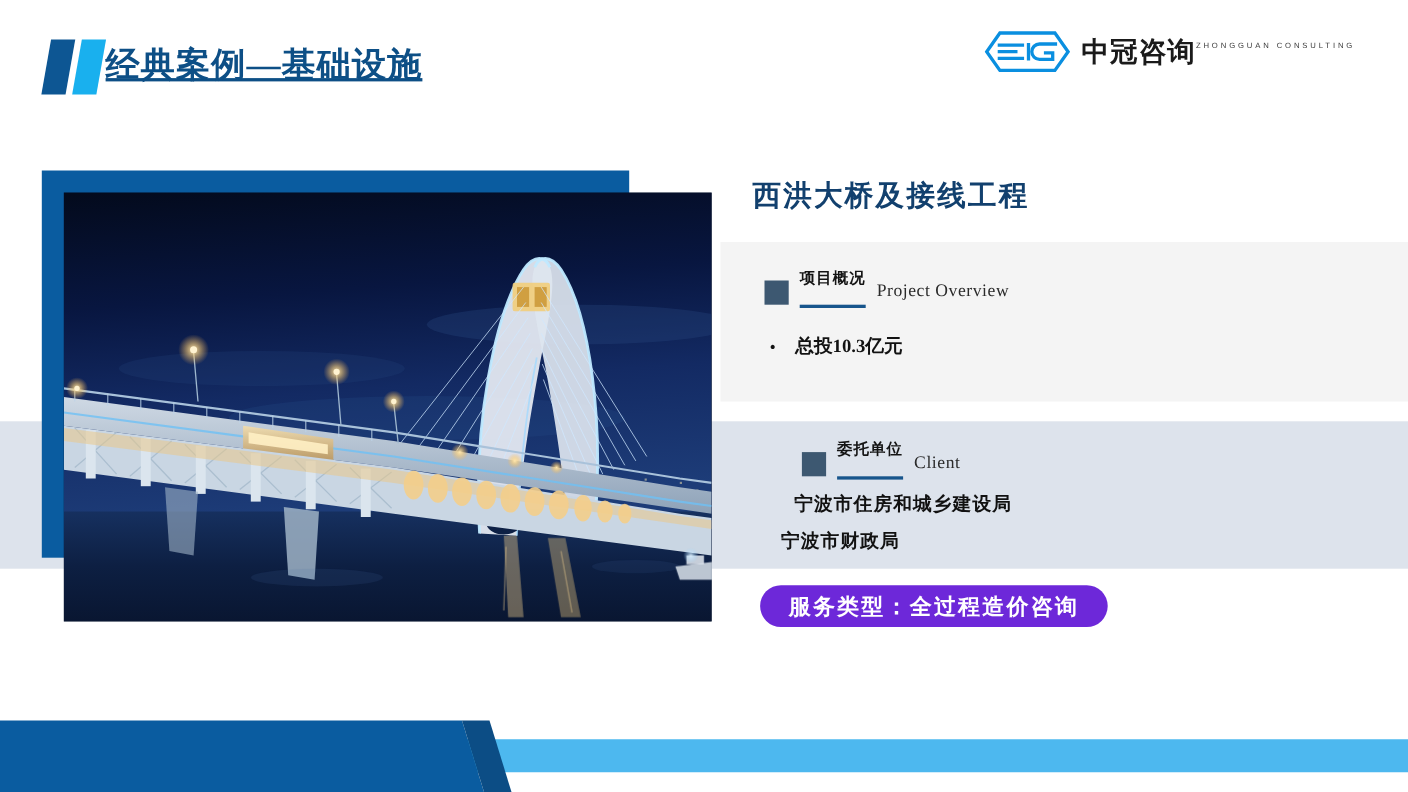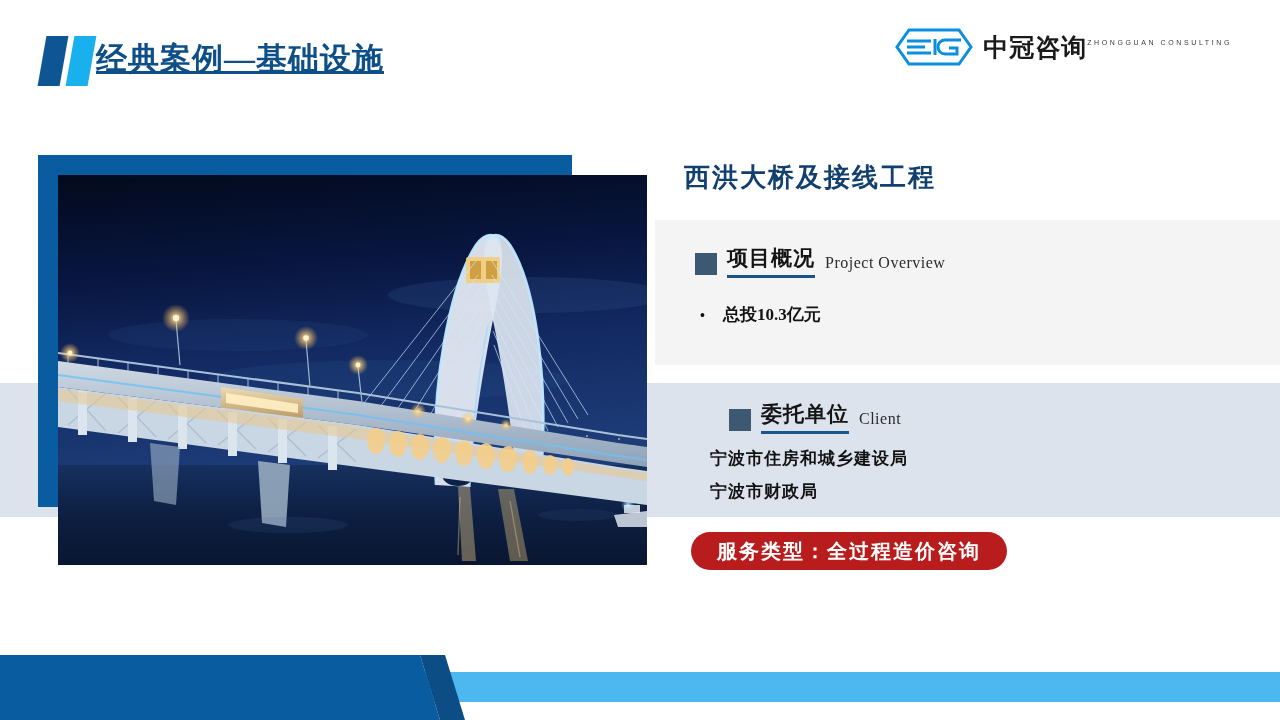--- a/index.html
+++ b/index.html
@@ -78,22 +78,22 @@
     position:absolute; left:655px; top:220px; width:625px; height:145px;
     background:#f4f4f4;
   }
 
   .section-head { display:flex; align-items:flex-end; gap:10px; }
   .sq {
     width:22px; height:22px; background:#3d5871; flex:0 0 auto;
     margin-bottom:3px;
   }
   .sec-cn {
-    font-size:21px; font-weight:bold; color:#141414;
-    border-bottom:3px solid #17558c; padding-bottom:3px;
+    font-size:14px; font-weight:bold; color:#141414;
+    border-bottom:3px solid #17558c; padding-bottom:15px;
     letter-spacing:1px; white-space:nowrap;
   }
   .sec-en {
     font-size:16px; color:#2b2b2b; margin-bottom:6px; white-space:nowrap;
     letter-spacing:0.5px;
   }
 
   .overview-head { position:absolute; left:695px; top:244px; }
 
   .bullet-row {
@@ -103,27 +103,27 @@
   }
   .bullet-dot { font-size:14px; line-height:1; }
 
   .client-head { position:absolute; left:729px; top:400px; }
 
   .client-line {
     position:absolute; left:710px;
     font-size:17px; font-weight:bold; color:#111111; letter-spacing:1px;
     white-space:nowrap;
   }
-  .client-line-1 { top:447px; }
+  .client-line-1 { top:447px;margin-left:12px; }
   .client-line-2 { top:480px; }
 
   .service-pill {
     position:absolute; left:691px; top:532px;
     height:38px; padding:0 26px; border-radius:19px;
-    background:#b91c1c; color:#ffffff;
+    background:#6d28d9; color:#ffffff;
     display:flex; align-items:center; justify-content:center;
     font-size:20px; font-weight:bold; letter-spacing:2px;
     white-space:nowrap;
   }
 
   
   .bottom-decor {
     position:absolute; left:0; top:640px; width:1280px; height:80px;
   }
 </style>

